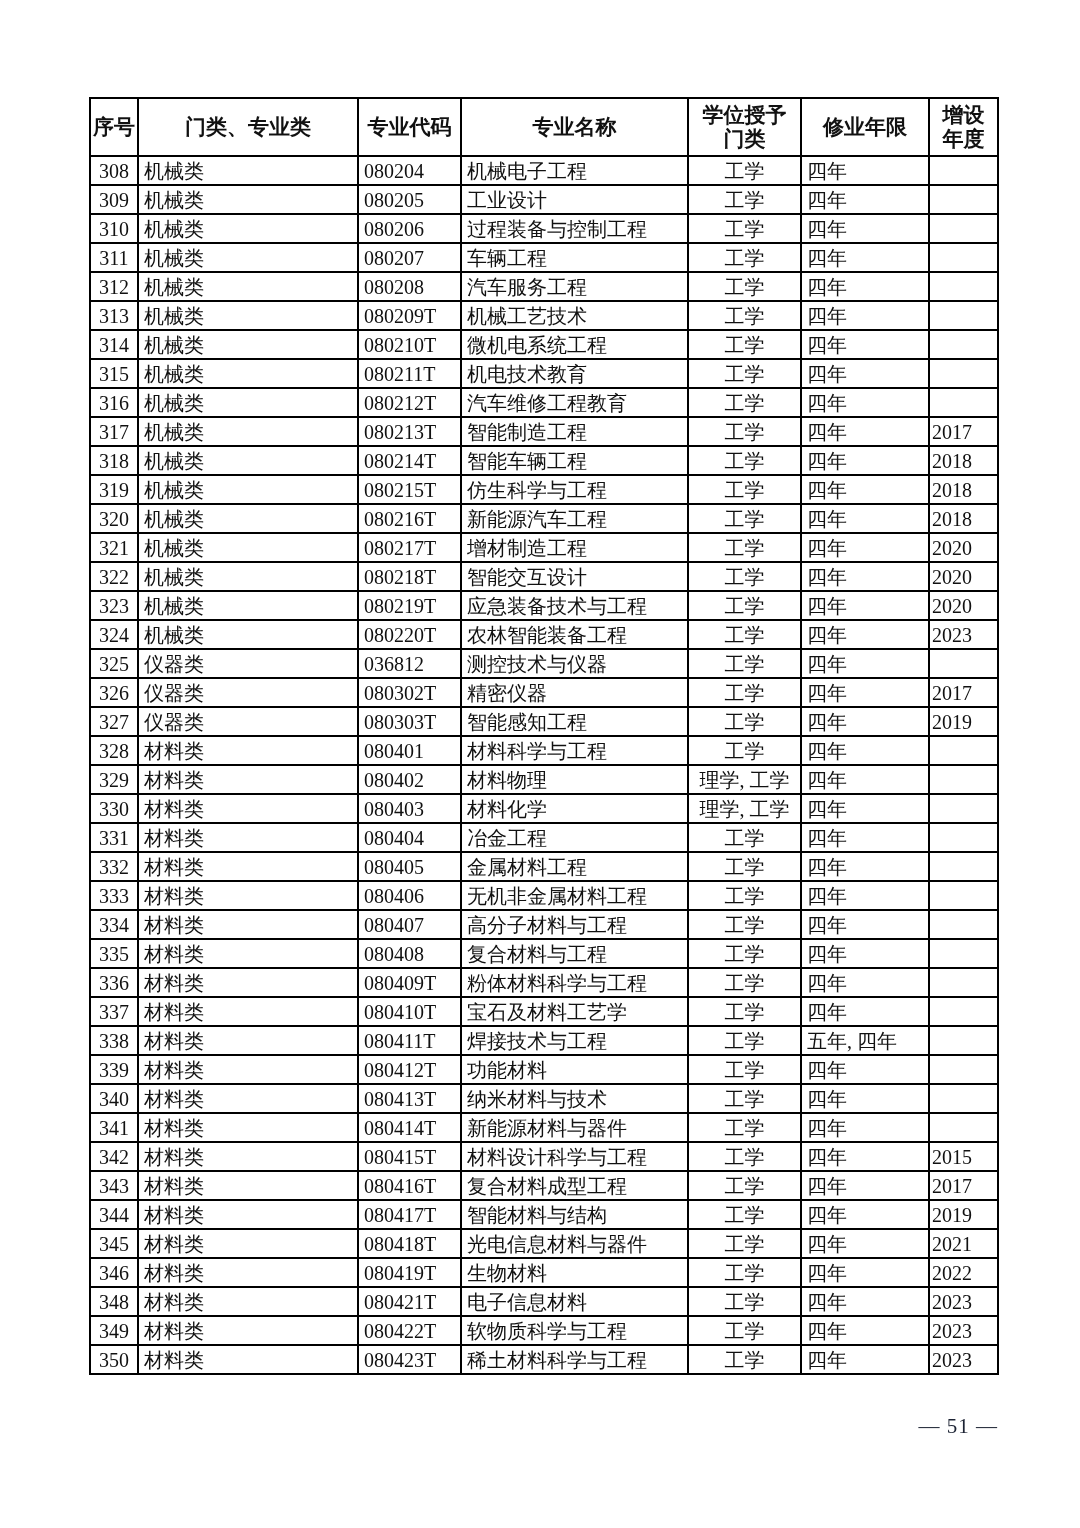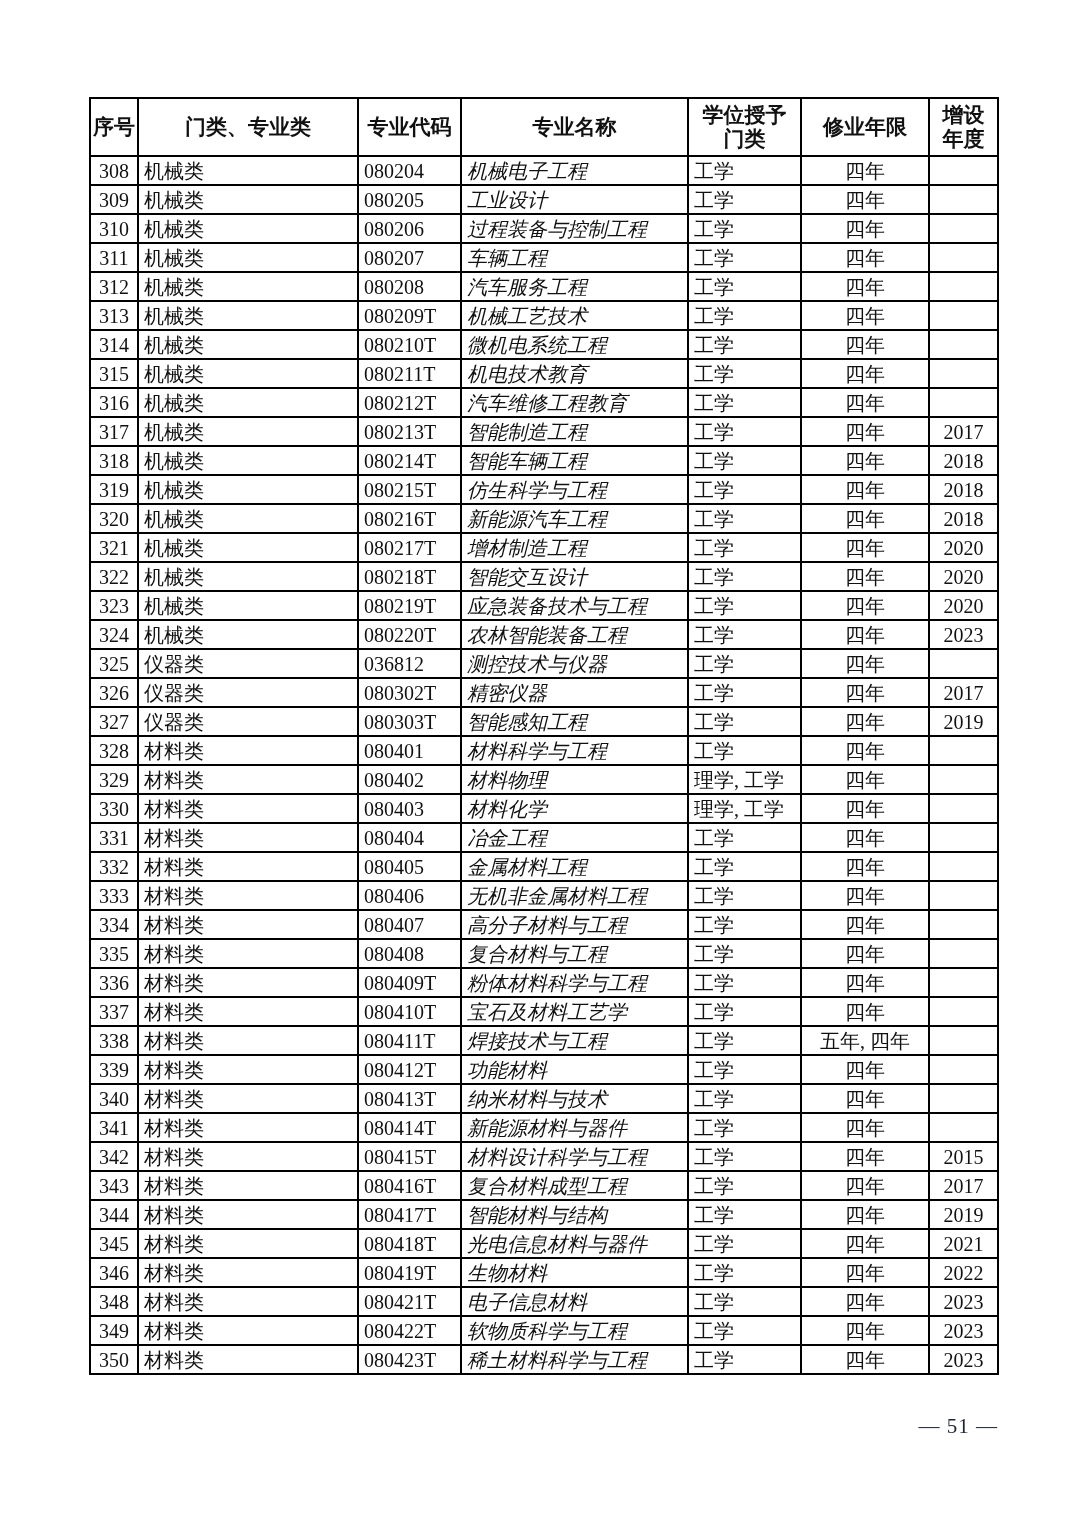--- a/index.html
+++ b/index.html
@@ -42,24 +42,24 @@
     font-size: 20px;
     height: 29px;
     vertical-align: middle;
     padding: 0 5px;
     line-height: 1;
   }
   
   table.doc-table tbody td:nth-child(1) { text-align: center; padding: 0 2px; }
   table.doc-table tbody td:nth-child(2) { text-align: left; border-radius: 9px; }
   table.doc-table tbody td:nth-child(3) { text-align: left; }
-  table.doc-table tbody td:nth-child(4) { text-align: left; font-style: italic; }
-  table.doc-table tbody td:nth-child(5) { text-align: left; }
-  table.doc-table tbody td:nth-child(6) { text-align: center; }
-  table.doc-table tbody td:nth-child(7) { text-align: center; padding: 0 2px; }
+  table.doc-table tbody td:nth-child(4) { text-align: left; }
+  table.doc-table tbody td:nth-child(5) { text-align: center; }
+  table.doc-table tbody td:nth-child(6) { text-align: left; }
+  table.doc-table tbody td:nth-child(7) { padding: 0 2px; }
   .page-footer {
     position: absolute;
     top: 1414px;
     right: 82px;
     font-size: 21px;
     color: #1c2333;
     letter-spacing: 1px;
   }
 </style>
 </head>

